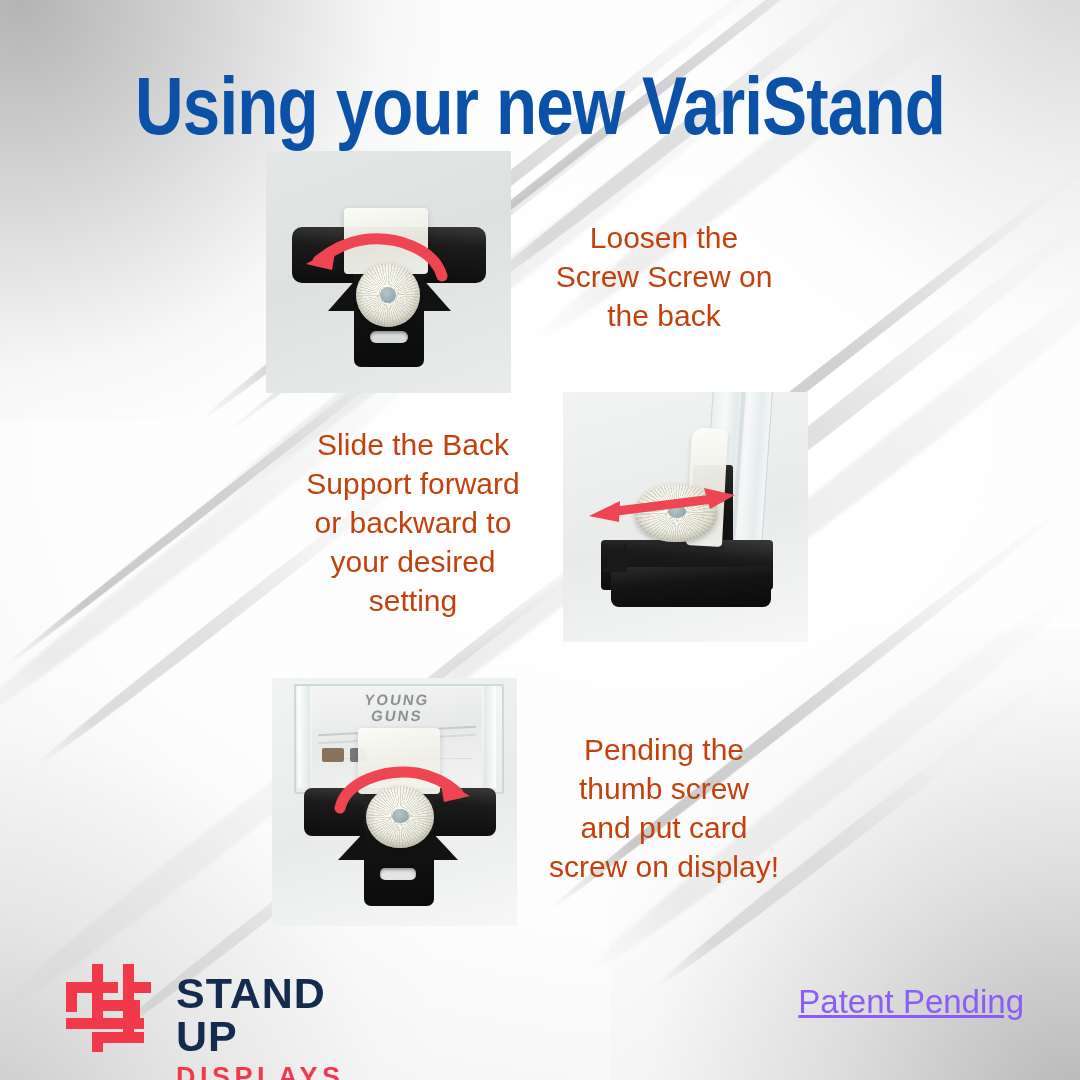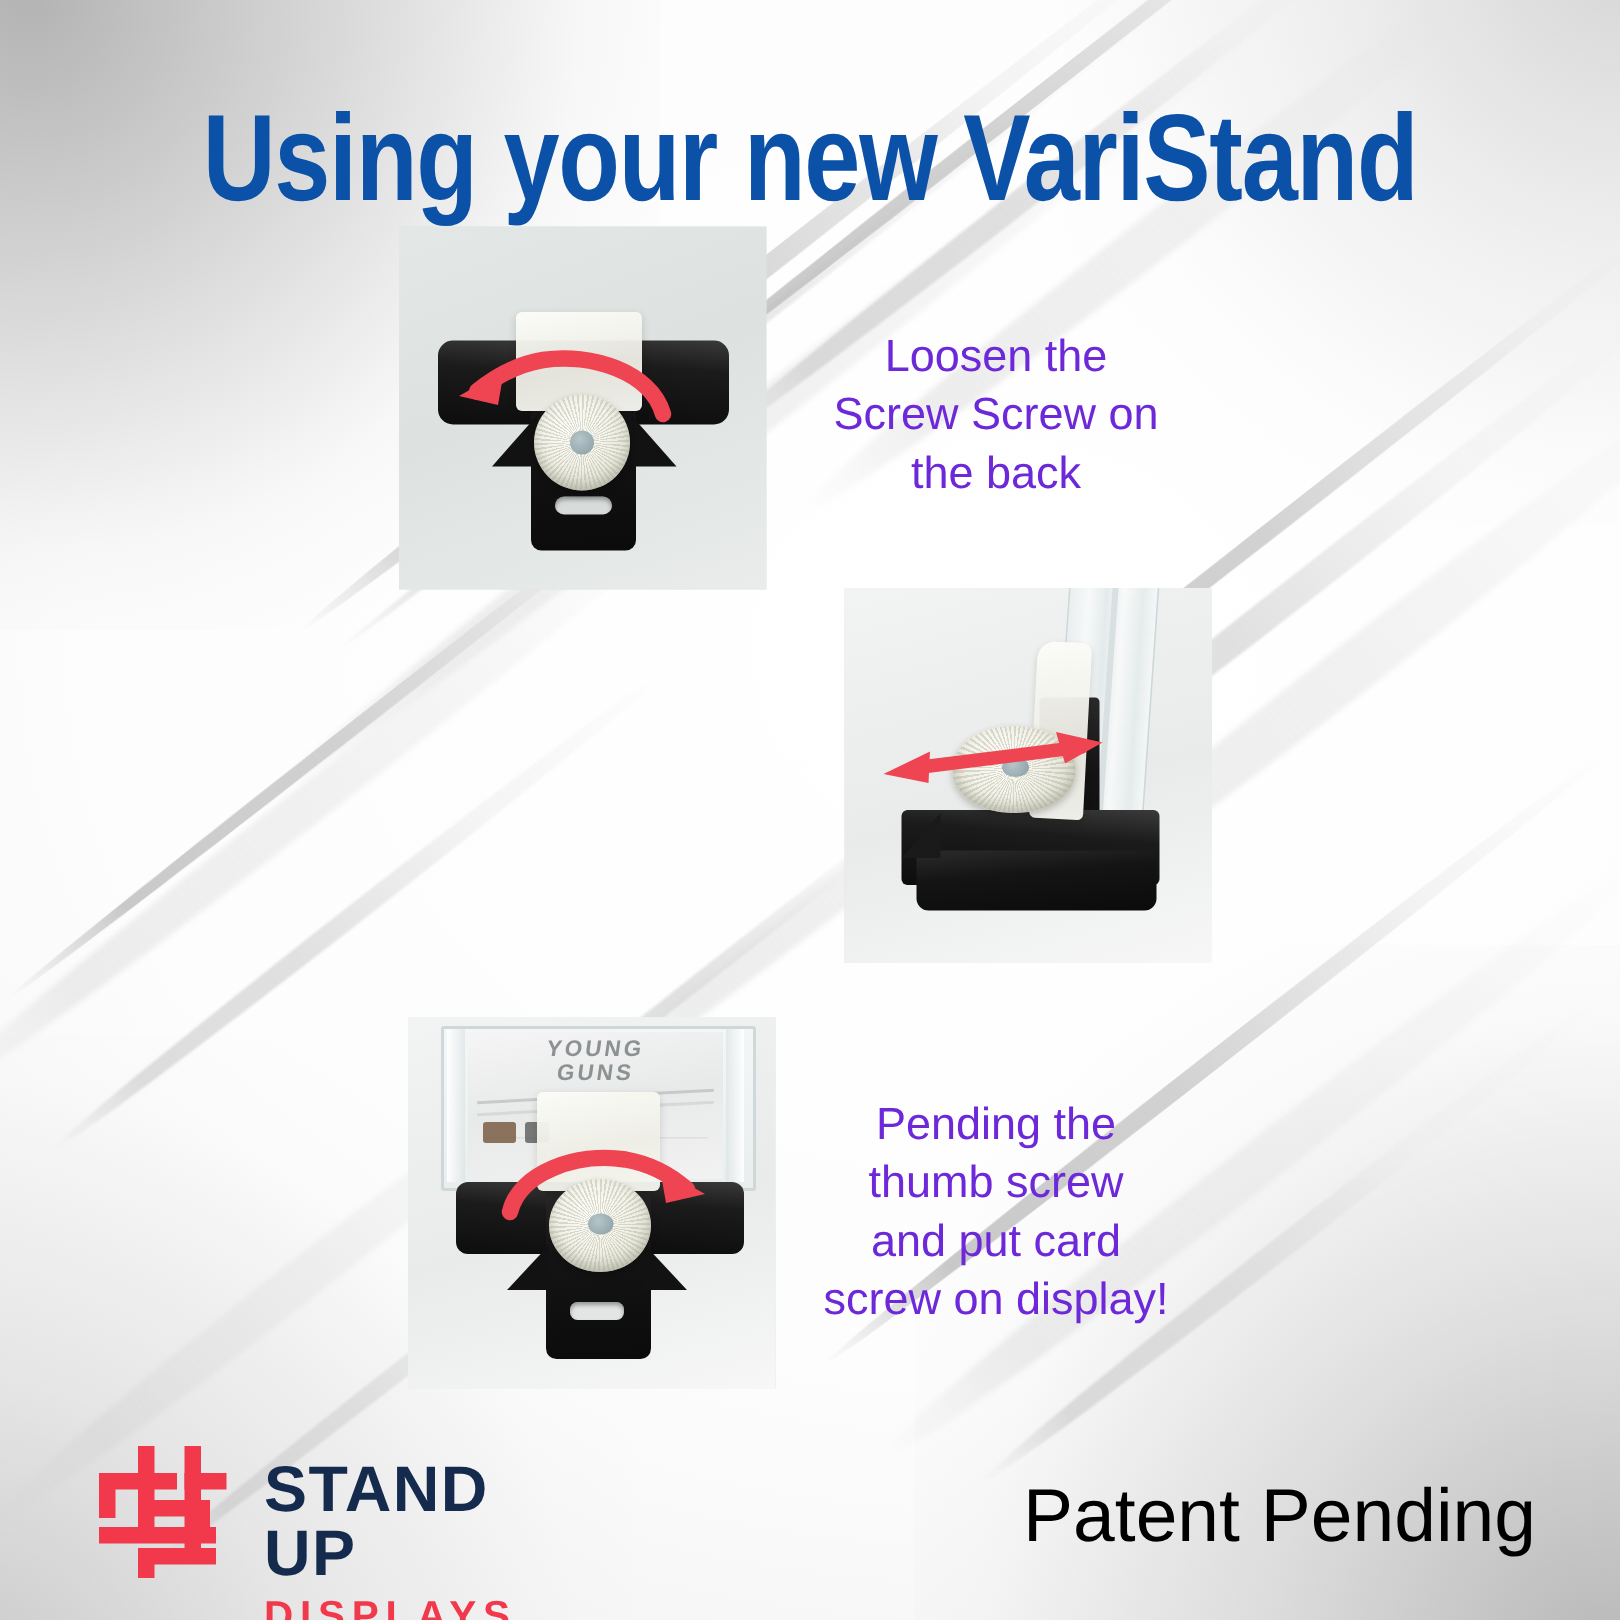--- a/index.html
+++ b/index.html
@@ -168,21 +168,21 @@
     text-align: center;
     transform: skewX(-8deg);
   }
 
   
   .arrow-svg { position: absolute; inset: 0; overflow: visible; }
 
   
   .caption {
     position: absolute;
-    color: #6d28d9;
+    color: #c2410c;
     font-size: 30px;
     line-height: 1.30;
     text-align: center;
     font-family: "Liberation Sans", sans-serif;
   }
 
   
   .logo { position: absolute; }
   .logo-mark { position: absolute; left: 0; top: 0; }
   .logo-text-wrap { position: absolute; left: 112px; top: 10px; }
@@ -199,24 +199,25 @@
     font-weight: bold;
     font-size: 27px;
     letter-spacing: 4.5px;
     color: #f2394b;
     line-height: 1;
     margin-top: 6px;
   }
 
   .patent {
     position: absolute;
-    color: #000000;
-    font-size: 50px;
+    color: #8b5cf6;
+    font-size: 33px;
     line-height: 1;
     white-space: nowrap;
+    text-decoration: underline;
   }
 </style>
 </head>
 <body>
 
 <div id="poster">
 
   <div class="bg-base"></div>
   <div class="bg-corner-tl"></div>
   <div class="bg-corner-tr"></div>
@@ -359,20 +360,27 @@
       </svg>
     </div>
   </div>
 
   <div class="caption" style="left:519px; top:218px; width:290px;">
     <div>Loosen the</div>
     <div>Screw Screw on</div>
     <div>the back</div>
   </div>
 
+  <div class="caption" style="left:268px; top:425px; width:290px;">
+    <div>Slide the Back</div>
+    <div>Support forward</div>
+    <div>or backward to</div>
+    <div>your desired</div>
+    <div>setting</div>
+  </div>
 
   <div class="caption" style="left:519px; top:730px; width:290px;">
     <div>Pending the</div>
     <div>thumb screw</div>
     <div>and put card</div>
     <div>screw on display!</div>
   </div>
 
   <div class="logo" style="left:64px; top:962px; width:310px; height:90px;">
     <svg class="logo-mark" width="96" height="92" viewBox="0 0 96 92">

